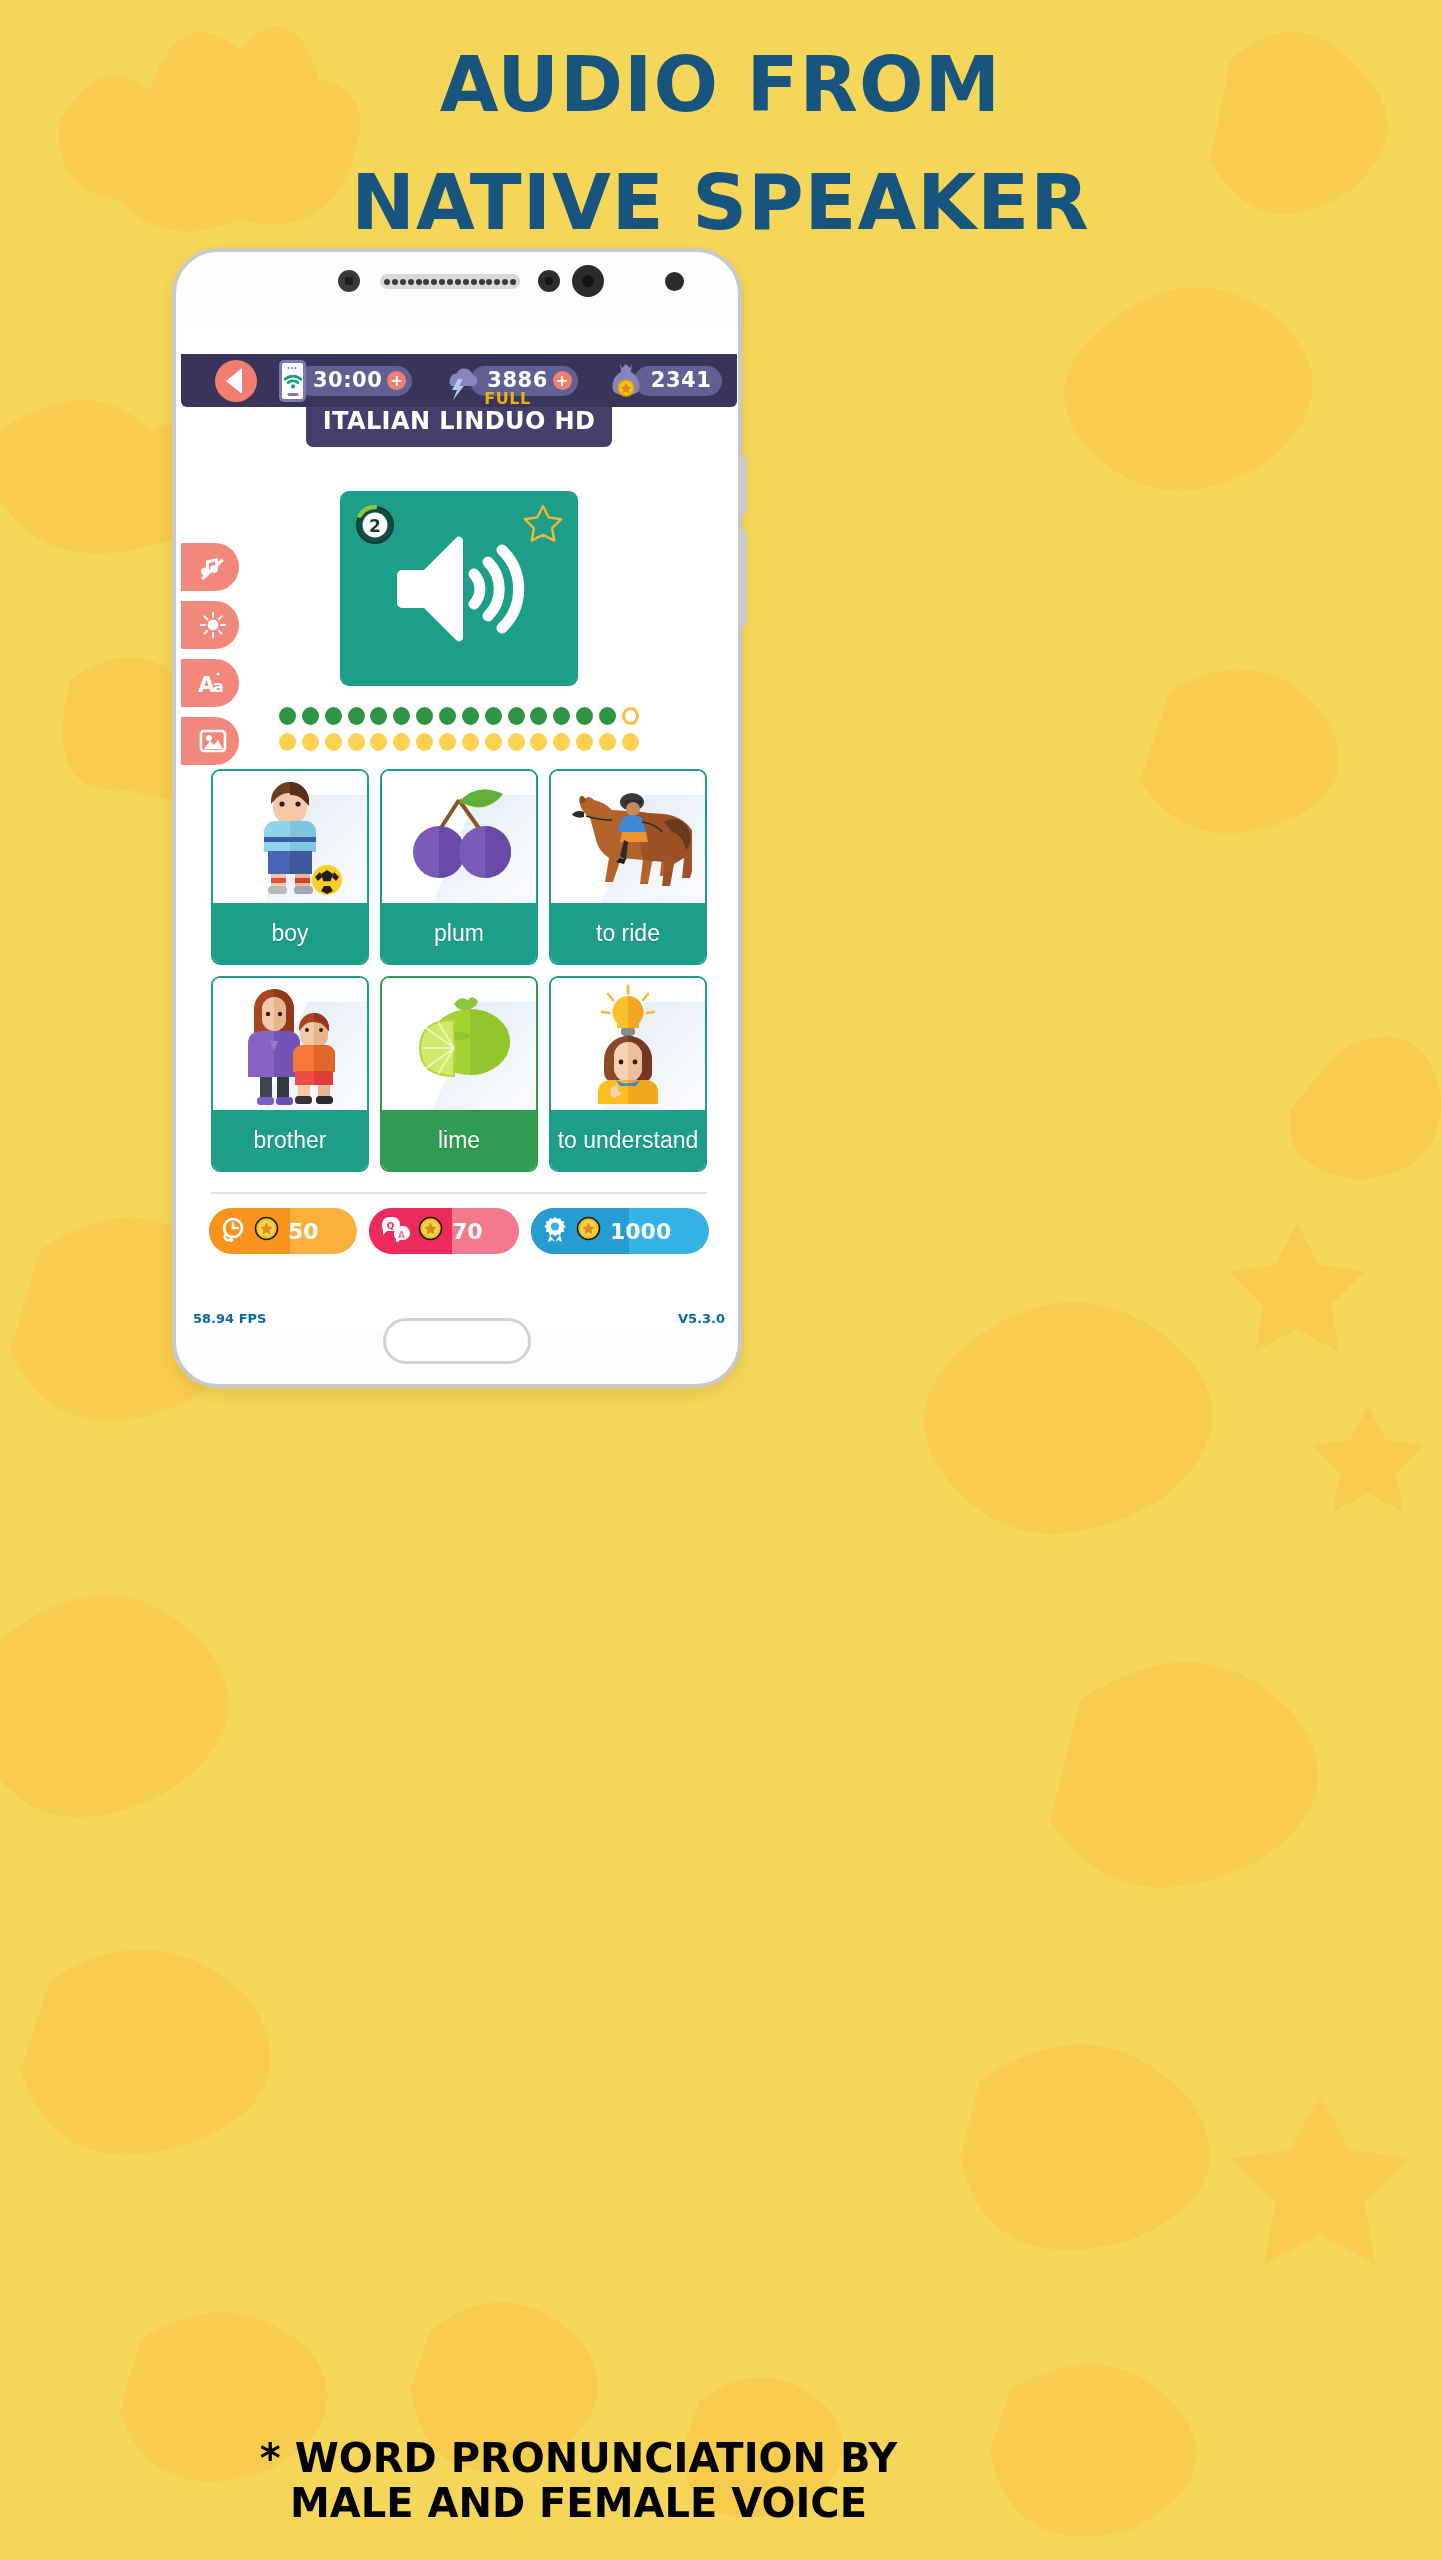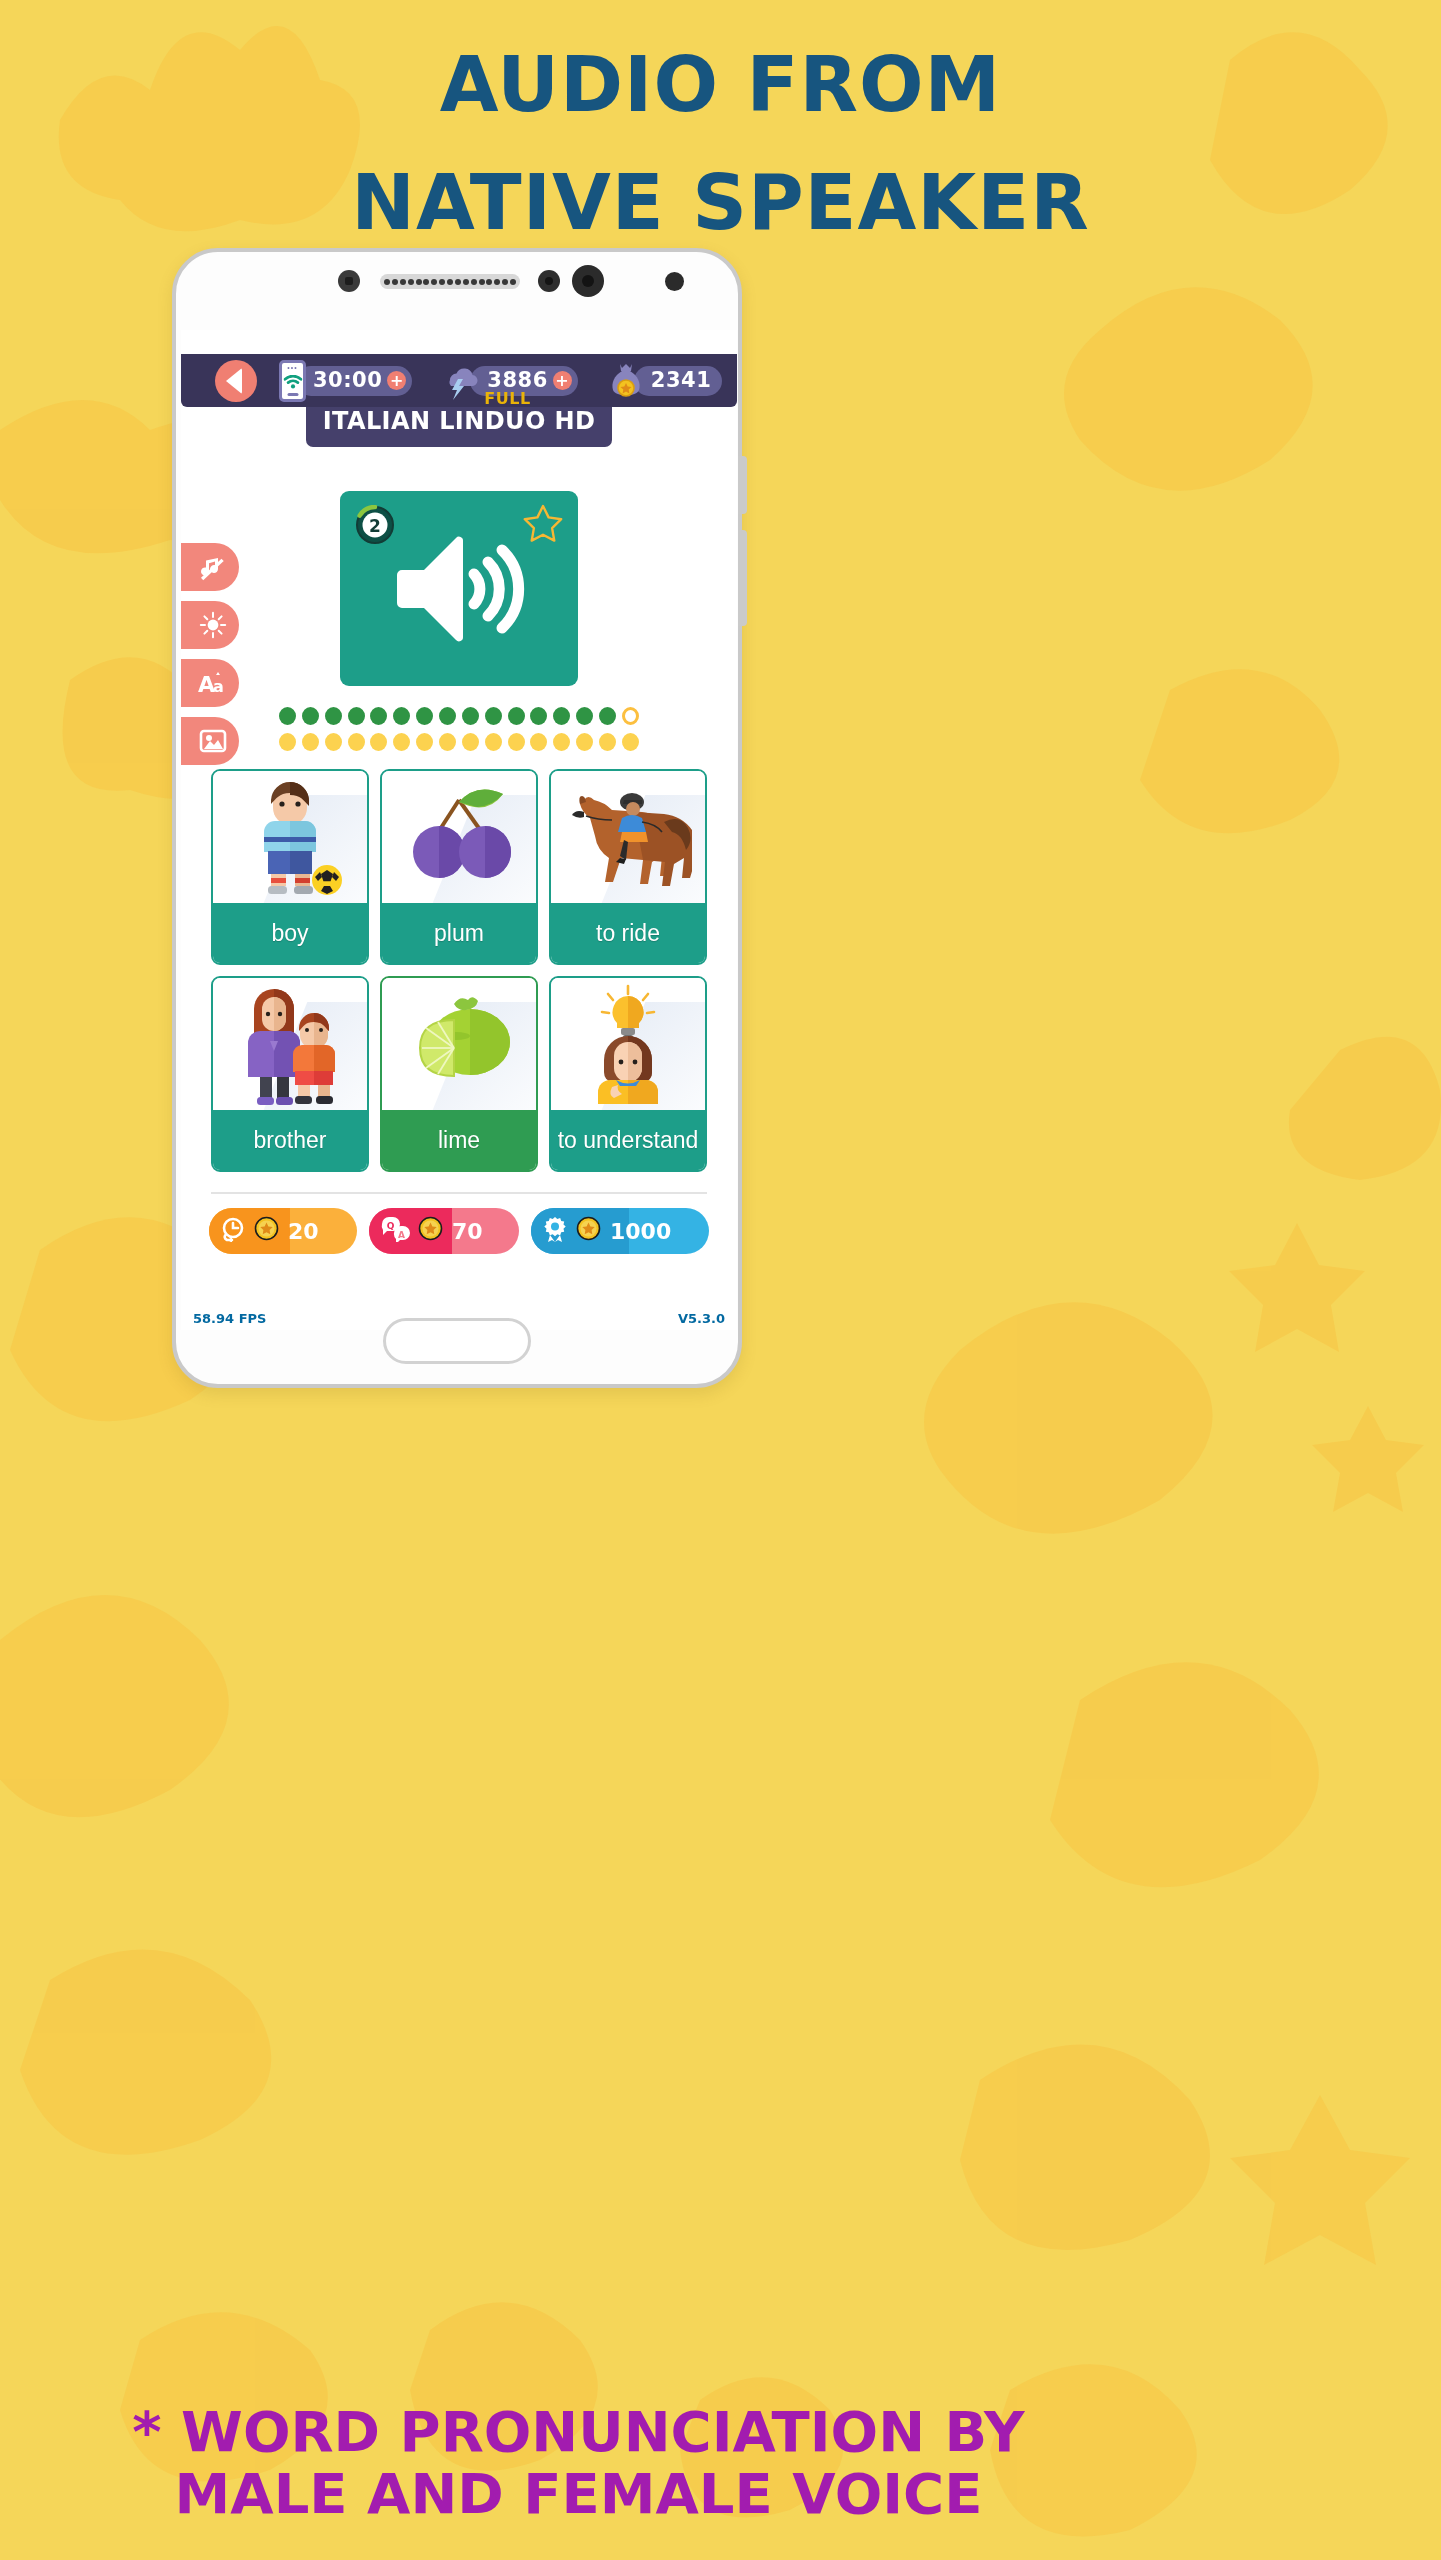--- a/index.html
+++ b/index.html
@@ -30,24 +30,24 @@
     text-transform: uppercase;
     z-index: 5;
   }
   .headline .l2 { display: block; margin-top: 33px; }
 
   
   .footer {
     position: absolute;
     bottom: 34px; left: 0; width: 1157px;
     text-align: center;
-    color: #a21caf;
+    color: #000000;
     font-family: "DejaVu Sans", sans-serif;
     font-weight: bold;
-    font-size: 56px;
+    font-size: 40px;
     line-height: 1.12;
     letter-spacing: 0px;
     text-transform: uppercase;
     z-index: 5;
   }
 
   
   .phone {
     position: absolute;
     left: 172px; top: 248px;
@@ -635,21 +635,21 @@
             <path d="M12 21 l-4 3 l4 3z" fill="#fff"></path>
           </svg>
         </span>
         <span class="coin">
           <svg width="25" height="25" viewBox="0 0 25 25">
             <circle cx="12.5" cy="12.5" r="11" fill="#f3c220" stroke="#1d1d1d" stroke-width="1.6"></circle>
             <circle cx="12.5" cy="12.5" r="8" fill="#f6d250"></circle>
             <path d="M12.5 6.5 l1.9 3.9 l4.3 .6 l-3.1 3 l.7 4.3 l-3.8 -2 l-3.8 2 l.7 -4.3 l-3.1 -3 l4.3 -.6z" fill="#e08b18"></path>
           </svg>
         </span>
-        <span class="num">20</span>
+        <span class="num">50</span>
       </div>
 
       <div class="stat qa">
         <span class="half"></span>
         <span class="ico">
           <svg width="30" height="26" viewBox="0 0 30 26">
             <path d="M2 8 a7 7 0 0 1 7 -7 h4 a7 7 0 0 1 0 14 h-6 l-4 4 v-5 a7 7 0 0 1 -1 -6z" fill="#fff"></path>
             <text x="10.5" y="13" text-anchor="middle" font-family="DejaVu Sans, sans-serif" font-size="9" font-weight="bold" fill="#ec2a5c">Q</text>
             <path d="M14 17 a7 7 0 0 1 7 -7 h2 a7 7 0 0 1 0 14 h-3 l-4 4 v-5 a7 7 0 0 1 -2 -6z" fill="#fff"></path>
             <text x="21.5" y="22" text-anchor="middle" font-family="DejaVu Sans, sans-serif" font-size="9" font-weight="bold" fill="#f4798c">A</text>

